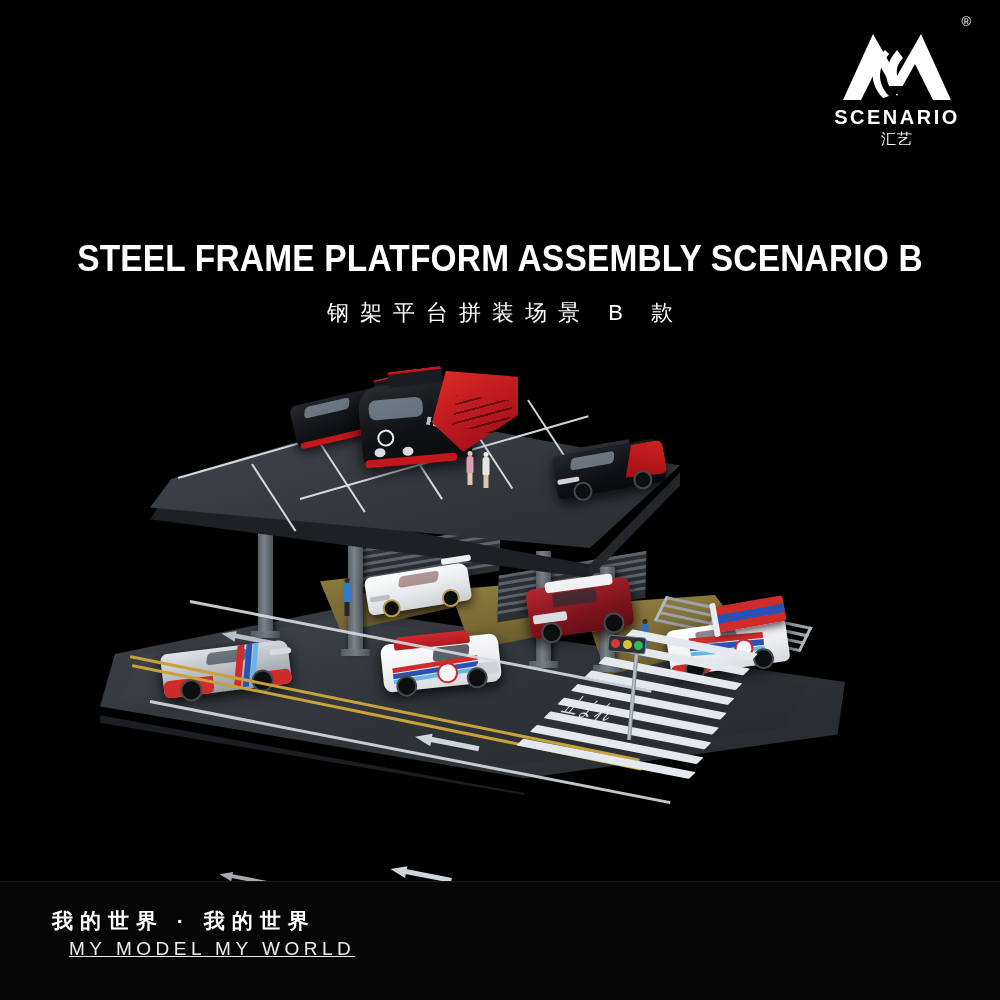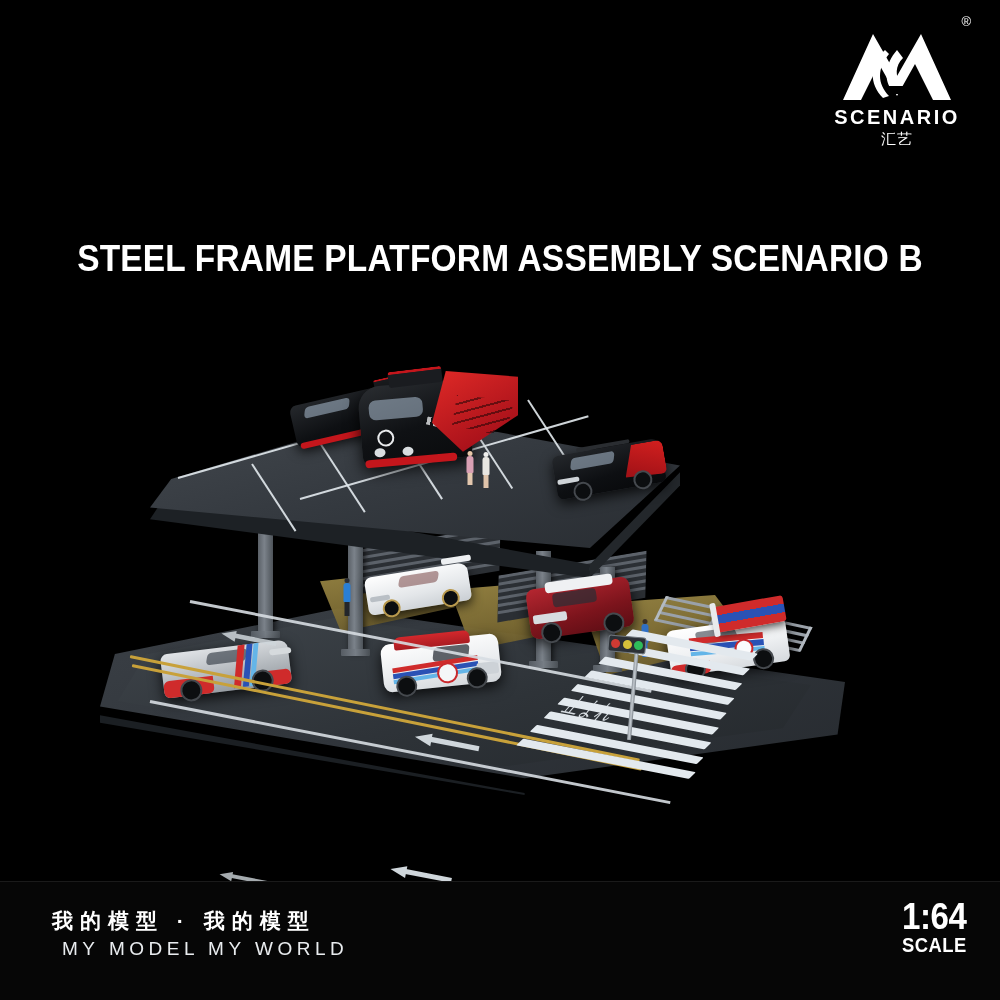--- a/index.html
+++ b/index.html
@@ -130,21 +130,21 @@
   
   .fig{position:absolute;}
   .fig .head{position:absolute;left:50%;transform:translateX(-50%);width:5px;height:5px;border-radius:50%;}
   .fig .body{position:absolute;left:50%;transform:translateX(-50%);top:5px;width:7px;border-radius:3px 3px 1px 1px;}
   .fig .legs{position:absolute;left:50%;transform:translateX(-50%);width:5px;background:#23262b;}
 
   
   .footer{position:absolute;left:0;bottom:0;width:1000px;height:118px;background:#060606;
           border-top:1px solid #1a1a1a;}
   .footer-cn{position:absolute;left:52px;top:25px;color:#fff;font-size:21px;letter-spacing:7px;font-weight:700;}
-  .footer-en{position:absolute;left:62px;top:56px;color:#e9ecef;font-size:19px;letter-spacing:4.5px;}
+  .footer-en{position:absolute;left:69px;top:56px;color:#e9ecef;font-size:19px;letter-spacing:4.5px;text-decoration:underline;}
   .scale{position:absolute;right:28px;top:18px;text-align:left;}
   .scale-num{color:#fff;font-size:36px;font-weight:700;line-height:.95;letter-spacing:-0.5px;
     font-family:"Liberation Sans Narrow","Liberation Sans",sans-serif;transform:scaleX(.92);transform-origin:left;}
   .scale-word{color:#fff;font-size:20px;font-weight:700;letter-spacing:0.5px;
     font-family:"Liberation Sans Narrow","Liberation Sans",sans-serif;transform:scaleX(.92);transform-origin:left;}
 </style>
 </head>
 <body>
 
 <div class="stage">
@@ -157,20 +157,21 @@
         <path d="M46 62 L74 62 L74 70 L46 70 Z" fill="#000000"></path>
         <path d="M52 30 C40 44 40 60 52 72 L46 74 C32 60 32 40 48 26 Z" fill="#ffffff"></path>
       </svg>
       <span class="brand-reg">®</span>
     </div>
     <div class="brand-name">SCENARIO</div>
     <div class="brand-cn">汇艺</div>
   </div>
 
   <div class="title-en">STEEL FRAME PLATFORM ASSEMBLY SCENARIO B</div>
+  <div class="title-cn">钢架平台拼装场景 B 款</div>
 
   <div class="diorama">
 
     <div class="slab-bottom"></div>
     <div class="slab-bottom-edge"></div>
     <div class="road"></div>
 
     <div class="lit" style="left:305px;top:215px;width:150px;height:62px;clip-path:polygon(10% 18%,78% 0%,100% 60%,24% 100%);"></div>
     <div class="lit" style="left:440px;top:225px;width:160px;height:70px;clip-path:polygon(6% 14%,80% 0%,100% 62%,20% 100%);"></div>
     <div class="lit" style="left:575px;top:240px;width:175px;height:80px;clip-path:polygon(4% 12%,80% 0%,100% 58%,18% 100%);"></div>
@@ -397,21 +398,17 @@
   </div>
 
   <div class="tl-pole"></div>
   <div class="tl-box">
     <u style="background:#cf3a33;"></u>
     <u style="background:#d7c23a;"></u>
     <u style="background:#2fbd5a;"></u>
   </div>
 
   <div class="footer">
-    <div class="footer-cn">我的模型 · 我的模型</div>
+    <div class="footer-cn">我的世界 · 我的世界</div>
     <div class="footer-en">MY MODEL MY WORLD</div>
-    <div class="scale">
-      <div class="scale-num">1:64</div>
-      <div class="scale-word">SCALE</div>
-    </div>
   </div>
 
 </div>
 
 </body></html>

